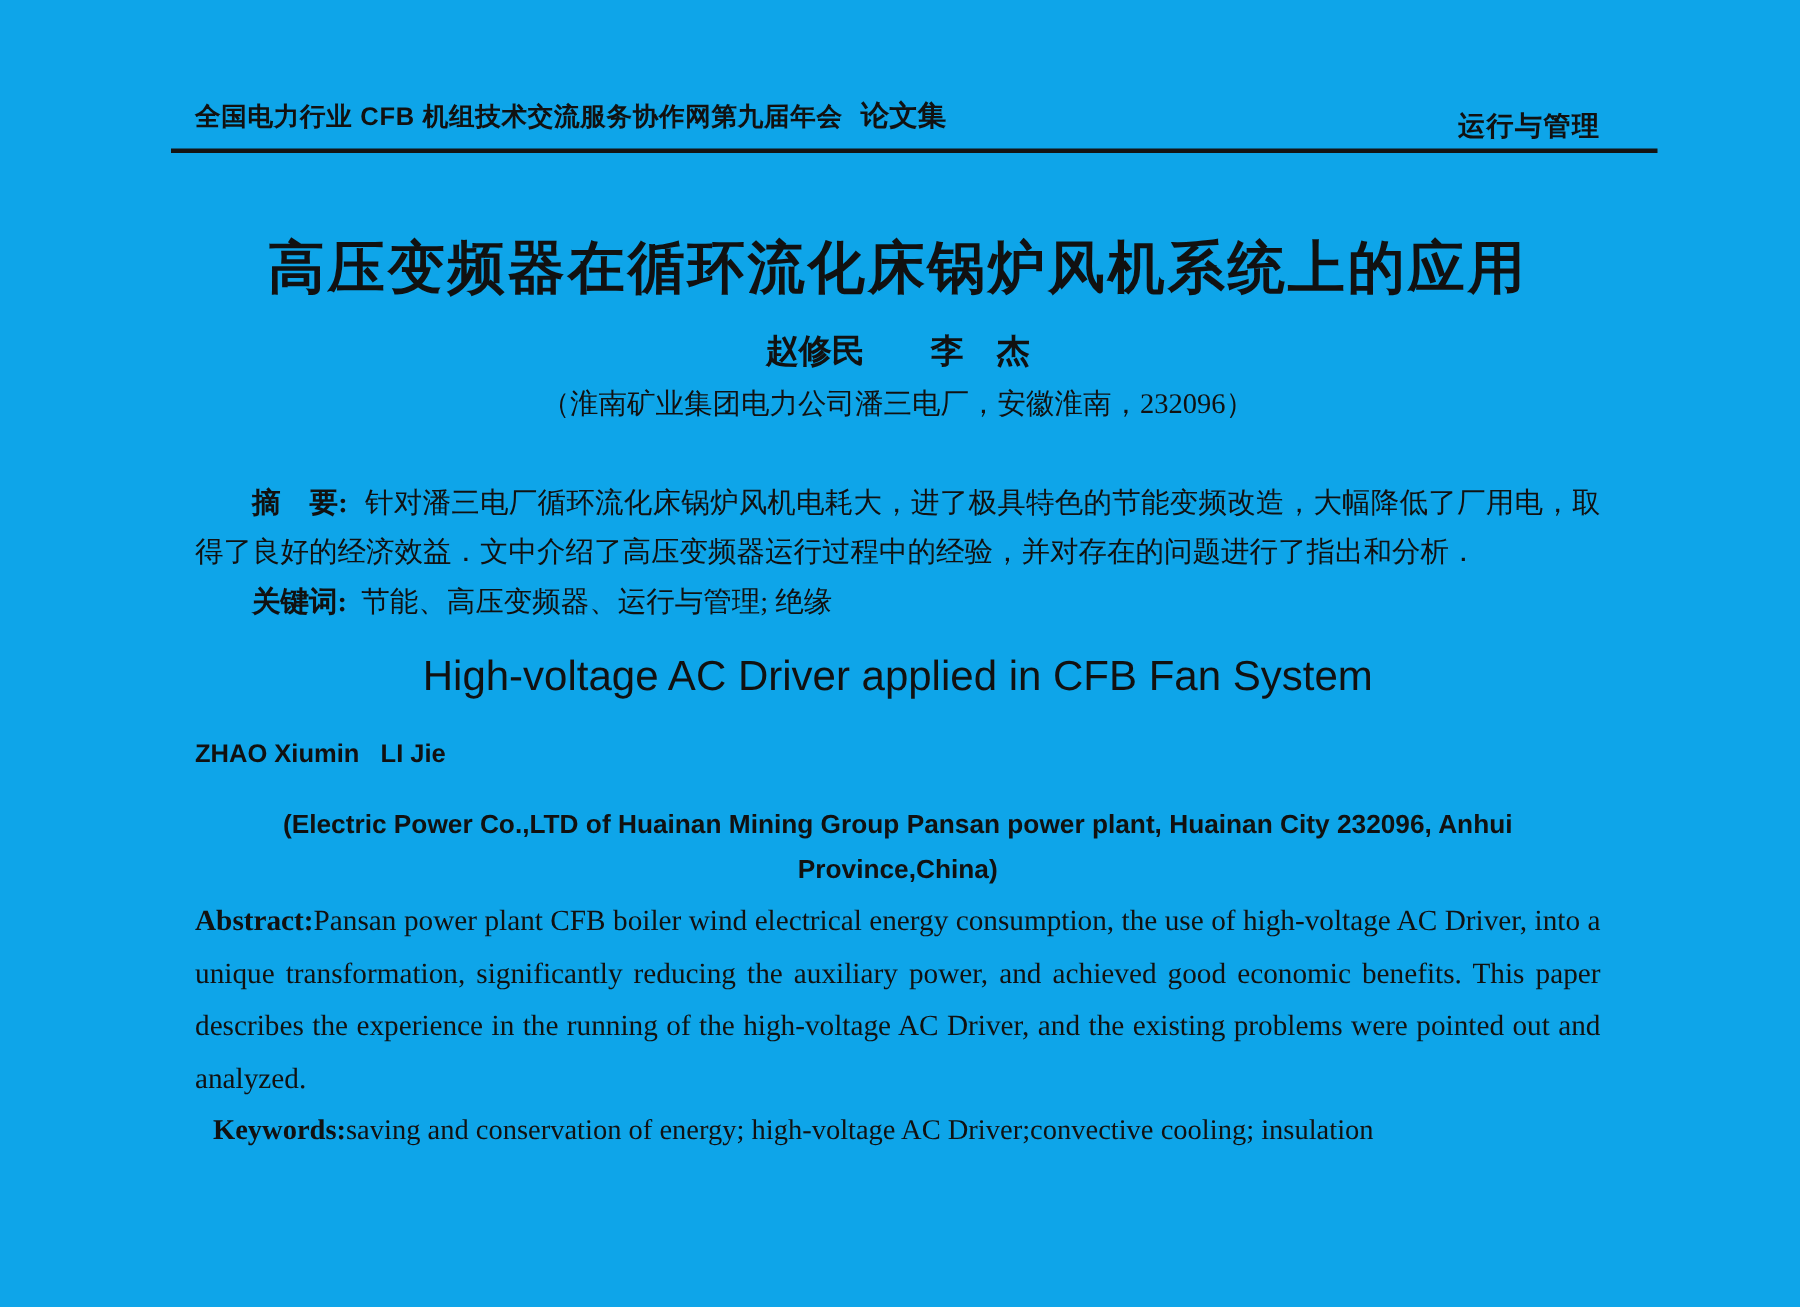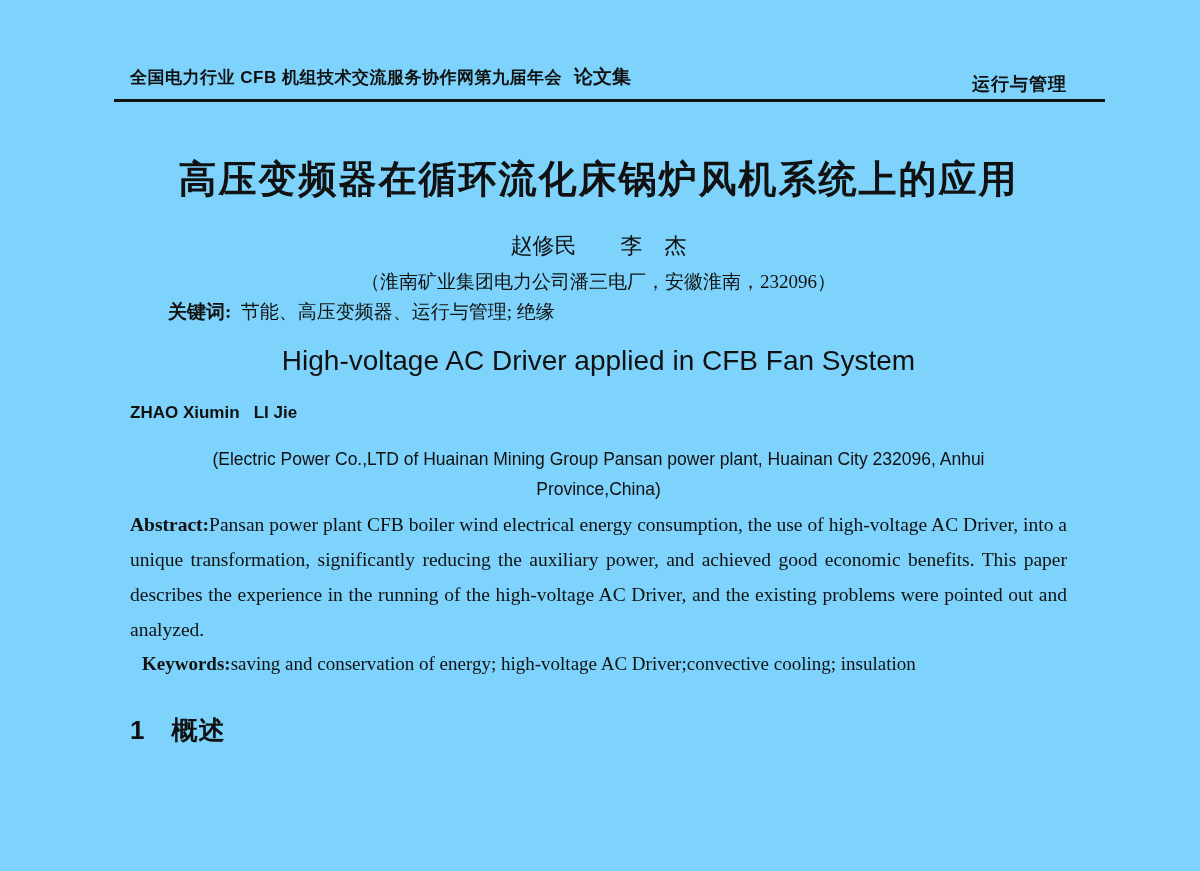--- a/index.html
+++ b/index.html
@@ -10,21 +10,21 @@
     height: 871px;
     overflow: hidden;
     font-family: "Liberation Serif", serif;
     color: #111111;
   }
 
   .page {
     position: relative;
     width: 1200px;
     height: 871px;
-    background: #7dd3fc;
+    background: #0ea5e9;
     padding: 58px 133px 0 130px;
   }
 
   
   .running-header {
     display: flex;
     align-items: center;
     font-family: "Liberation Sans", sans-serif;
   }
   .rh-left {
@@ -61,25 +61,25 @@
     margin-top: 54px;
     text-align: center;
     font-family: "Liberation Sans", sans-serif;
     font-size: 38px;
     line-height: 46px;
     font-weight: 700;
     letter-spacing: 2px;
     white-space: nowrap;
   }
   .authors-zh {
-    margin-top: 30px;
+    margin-top: 18px;
     text-align: center;
     font-size: 22px;
     line-height: 28px;
-    font-weight: 400;
+    font-weight: 700;
   }
   .affiliation-zh {
     margin-top: 9px;
     text-align: center;
     font-size: 19px;
     line-height: 26px;
     font-weight: 400;
   }
 
   .abstract-zh {
@@ -116,21 +116,21 @@
     line-height: 22px;
     font-weight: 700;
     white-space: pre-wrap;
   }
   .affiliation-en {
     margin-top: 20px;
     text-align: center;
     font-family: "Liberation Sans", sans-serif;
     font-size: 17.5px;
     line-height: 30px;
-    font-weight: 400;
+    font-weight: 700;
   }
 
   .abstract-en {
     margin-top: 3px;
     font-size: 19.5px;
     line-height: 35px;
     text-align: justify;
   }
   .abstract-en .label { font-weight: 700; }
 
@@ -161,29 +161,29 @@
     </div>
     <div class="rh-center">论文集</div>
     <div class="rh-right">运行与管理</div>
   </div>
   <div class="header-rule"></div>
 
   <h1 class="title-zh">高压变频器在循环流化床锅炉风机系统上的应用</h1>
   <div class="authors-zh">赵修民　　李　杰</div>
   <div class="affiliation-zh">（淮南矿业集团电力公司潘三电厂，安徽淮南，232096）</div>
 
+  <p class="abstract-zh"><span class="label">摘　要:</span><span>针对潘三电厂循环流化床锅炉风机电耗大，进了极具特色的节能变频改造，大幅降低了厂用电，取得了良好的经济效益．文中介绍了高压变频器运行过程中的经验，并对存在的问题进行了指出和分析．</span></p>
 
   <p class="keywords-zh"><span class="label">关键词:</span><span>节能、高压变频器、运行与管理; 绝缘</span></p>
 
   <h2 class="title-en">High-voltage AC Driver applied in CFB Fan System</h2>
   <div class="authors-en">ZHAO Xiumin   LI Jie</div>
   <div class="affiliation-en">
     <div>(Electric Power Co.,LTD of Huainan Mining Group Pansan power plant, Huainan City 232096, Anhui</div>
     <div>Province,China)</div>
   </div>
 
   <p class="abstract-en"><span class="label">Abstract:</span><span>Pansan power plant CFB boiler wind electrical energy consumption, the use of high-voltage AC Driver, into a unique transformation, significantly reducing the auxiliary power, and achieved good economic benefits. This paper describes the experience in the running of the high-voltage AC Driver, and the existing problems were pointed out and analyzed.</span></p>
 
   <p class="keywords-en"><span class="label">Keywords:</span><span>saving and conservation of energy; high-voltage AC Driver;convective cooling; insulation</span></p>
 
-  <div class="section-heading"><span class="sec-num">1</span><span>概述</span></div>
 
 </div>
 
 </body></html>

